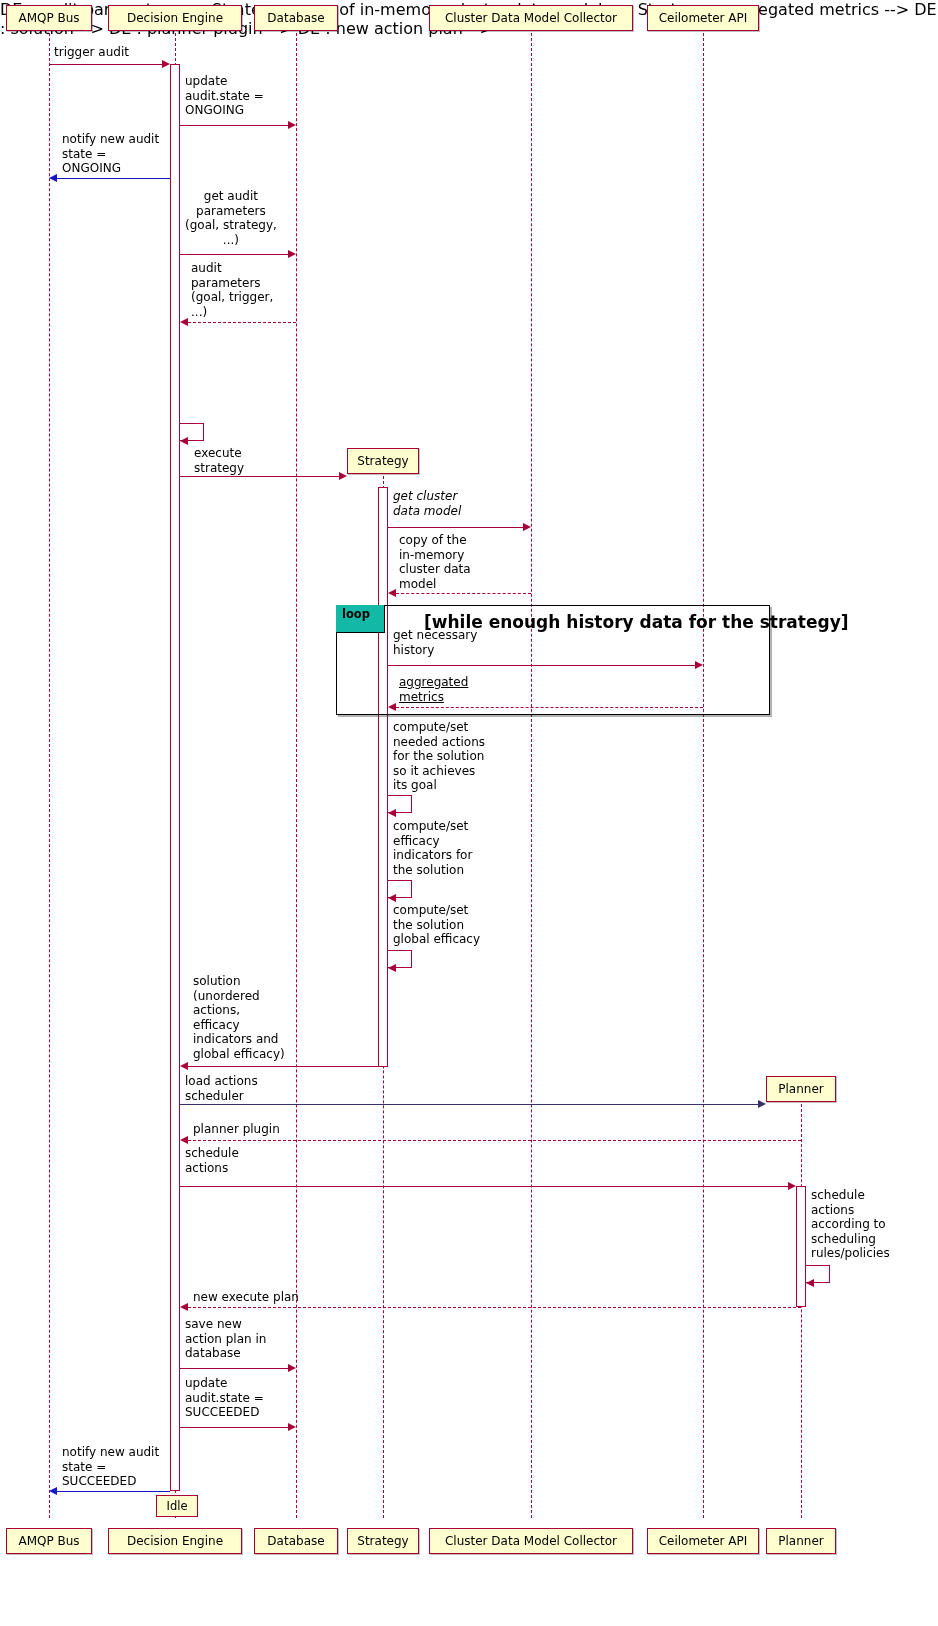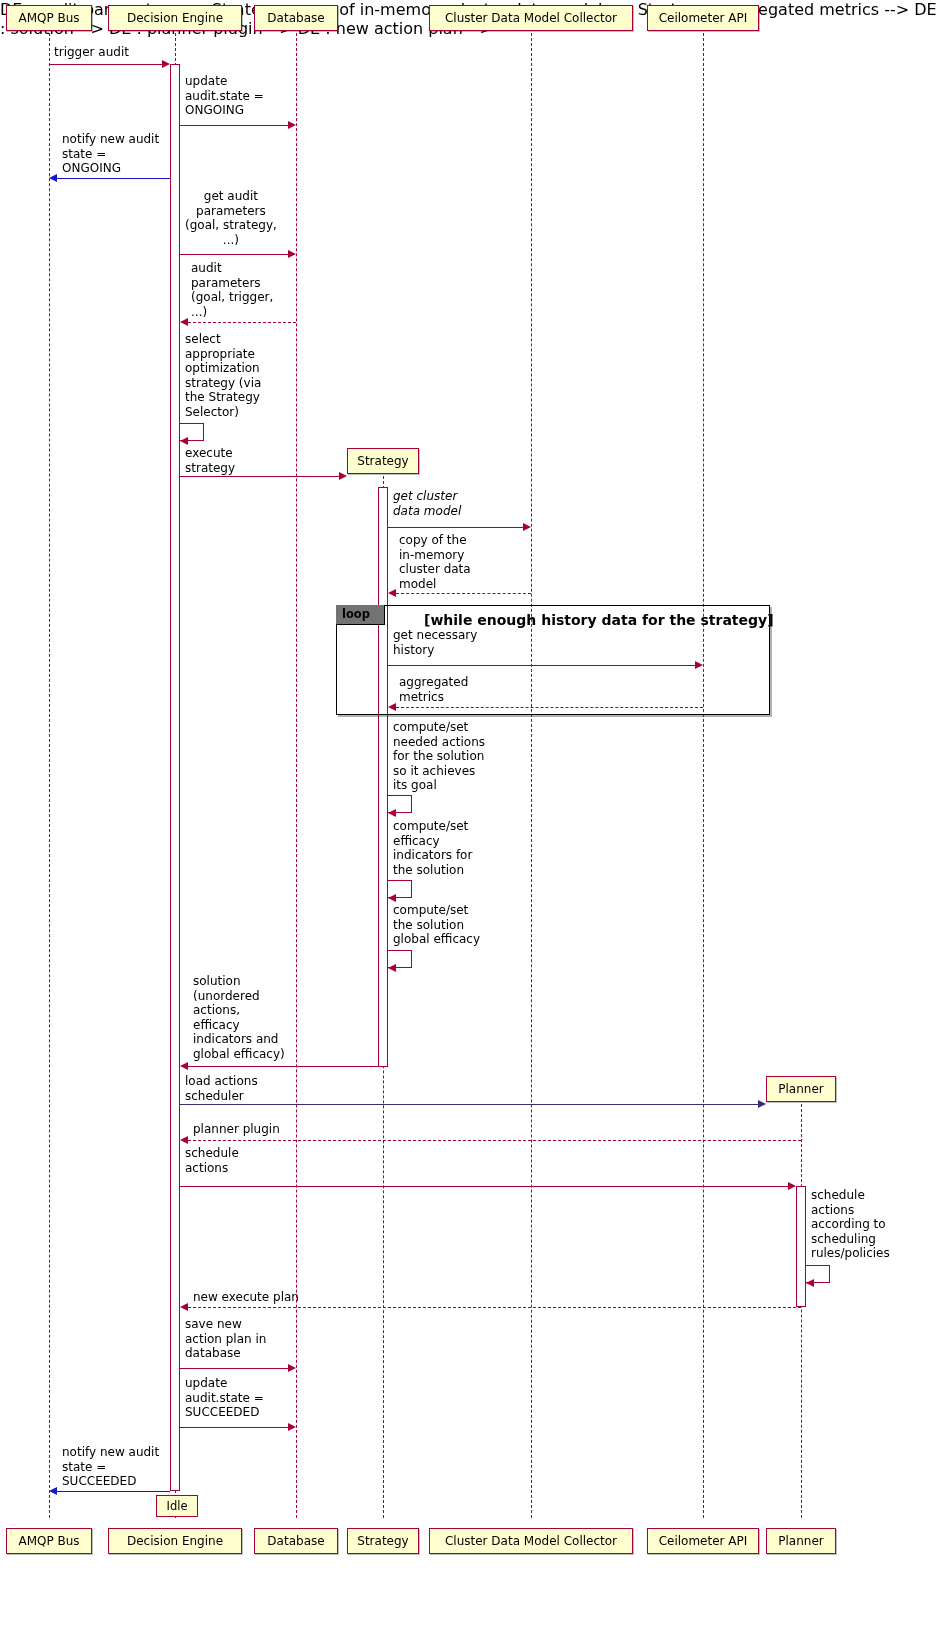--- a/index.html
+++ b/index.html
@@ -96,29 +96,29 @@
     border: 1px solid #000000;
     background: transparent;
     box-shadow: 2px 2px 0 rgba(0,0,0,0.30);
   }
   .loop-tab {
     position: absolute;
     box-sizing: border-box;
     border: 1px solid #000000;
     border-top: none;
     border-left: none;
-    background: #737373;
+    background: #14b8a6;
     font-size: 11.5px;
     font-weight: bold;
-    padding: 2px 14px 3px 6px;
+    padding: 2px 14px 11px 6px;
     color: #000000;
   }
   .loop-cond {
     position: absolute;
-    font-size: 14px;
+    font-size: 17px;
     font-weight: bold;
     color: #000000;
     white-space: nowrap;
   }
   .end-marker {
     position: absolute;
     box-sizing: border-box;
     background: #FEFECE;
     border: 1px solid #A80036;
     font-size: 11.5px;
@@ -227,31 +227,25 @@
   <div class="msg-line dashed-arrow" style="left:188px; top:322px; width:108px;"></div>
   <div class="arrowhead ah-left" style="left:180px; top:318px;"></div>
   <div class="msg-label" style="left:191px; top:261px;">audit
 parameters
 (goal, trigger,
 ...)</div>
 
   
   <div class="self-msg" style="left:180px; top:423px;"></div>
   <div class="arrowhead ah-left" style="left:180px; top:437px;"></div>
-  <div class="msg-label" style="left:185px; top:332px;">select
-appropriate
-optimization
-strategy (via
-the Strategy
-Selector)</div>
 
   
   <div class="msg-line solid-arrow" style="left:180px; top:476px; width:163px;"></div>
   <div class="arrowhead ah-right" style="left:339px; top:472px;"></div>
-  <div class="msg-label" style="left:185px; top:446px;">execute
+  <div class="msg-label" style="left:194px; top:446px;">execute
 strategy</div>
 
   
   <div class="msg-line solid-arrow" style="left:388px; top:527px; width:135px;"></div>
   <div class="arrowhead ah-right" style="left:523px; top:523px;"></div>
   <div class="msg-label" style="left:393px; top:489px;font-style:italic;">get cluster
 data model</div>
 
    Strategy : copy of in-memory cluster data model --&gt;
   <div class="msg-line dashed-arrow" style="left:396px; top:593px; width:135px;"></div>
@@ -270,21 +264,21 @@
 
   
   <div class="msg-line solid-arrow" style="left:388px; top:665px; width:307px;"></div>
   <div class="arrowhead ah-right" style="left:695px; top:661px;"></div>
   <div class="msg-label" style="left:393px; top:628px;">get necessary
 history</div>
 
    Strategy : aggregated metrics --&gt;
   <div class="msg-line dashed-arrow" style="left:396px; top:707px; width:307px;"></div>
   <div class="arrowhead ah-left" style="left:388px; top:703px;"></div>
-  <div class="msg-label" style="left:399px; top:675px;">aggregated
+  <div class="msg-label" style="left:399px; top:675px;text-decoration:underline;">aggregated
 metrics</div>
 
   
   <div class="self-msg" style="left:388px; top:795px;"></div>
   <div class="arrowhead ah-left" style="left:388px; top:809px;"></div>
   <div class="msg-label" style="left:393px; top:720px;">compute/set
 needed actions
 for the solution
 so it achieves
 its goal</div>

